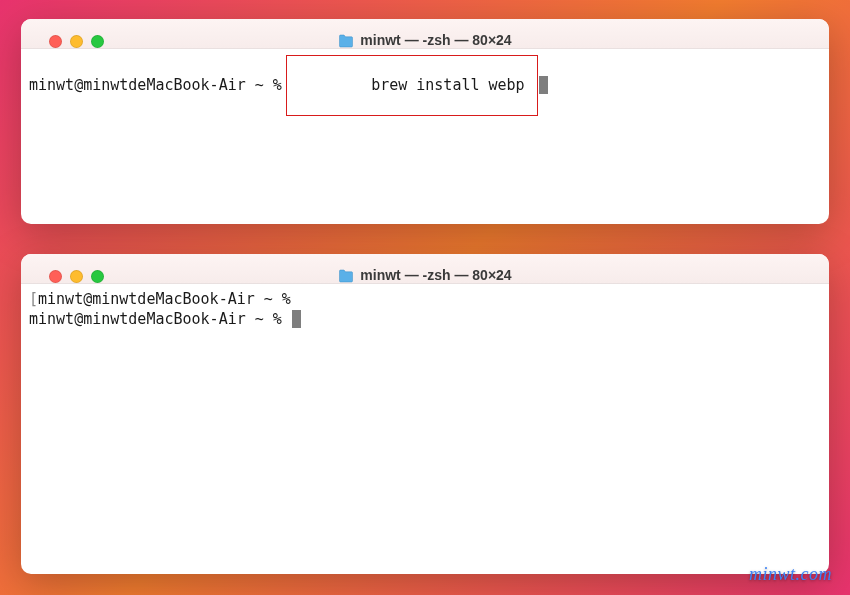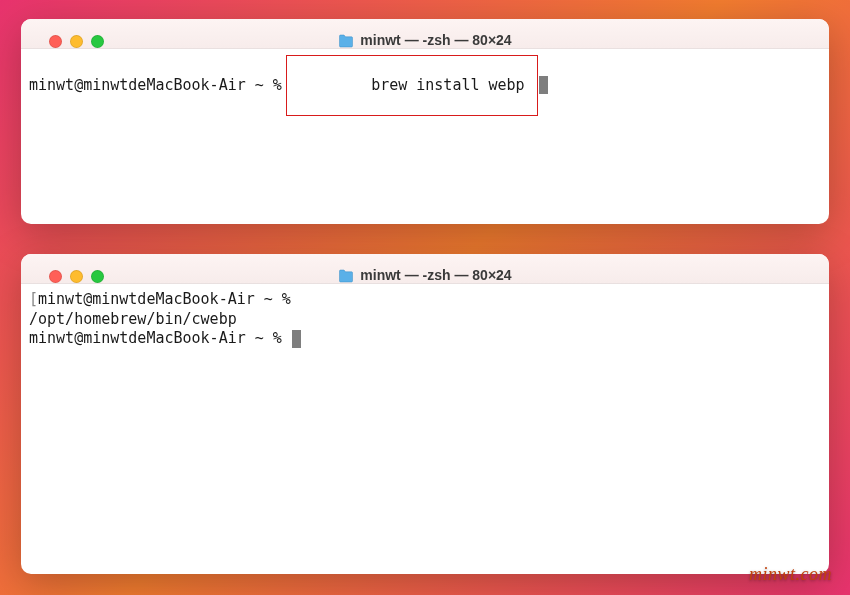--- a/index.html
+++ b/index.html
@@ -109,21 +109,21 @@
     .bracket {
       color: #888;
     }
     .watermark {
       position: absolute;
       right: 18px;
       bottom: 10px;
       font-family: Georgia, "Times New Roman", serif;
       font-style: italic;
       font-size: 18px;
-      color: #c2410c;
+      color: #3b82f6;
       text-shadow: 0 1px 3px rgba(0,0,0,0.4);
       letter-spacing: 0.5px;
     }
   </style>
 </head>
 <body>
 
 <div class="terminal-window window-1">
   <div class="titlebar">
     <div class="traffic-lights">
@@ -165,21 +165,18 @@
         </svg>
       </span>
       <span class="title-text">minwt — -zsh — 80×24</span>
     </div>
   </div>
   <div class="terminal-body">
     <div class="term-line">
       <span class="bracket">[</span><span class="term-text">minwt@minwtdeMacBook-Air ~ %</span>
     </div>
     <div class="term-line">
-      <span class="term-text">/opt/homebrew/bin/cwebp</span>
-    </div>
-    <div class="term-line">
       <span class="term-text">minwt@minwtdeMacBook-Air ~ % </span><span class="cursor"></span>
     </div>
   </div>
 </div>
 
 <div class="watermark">minwt.com</div>
 
 </body></html>

